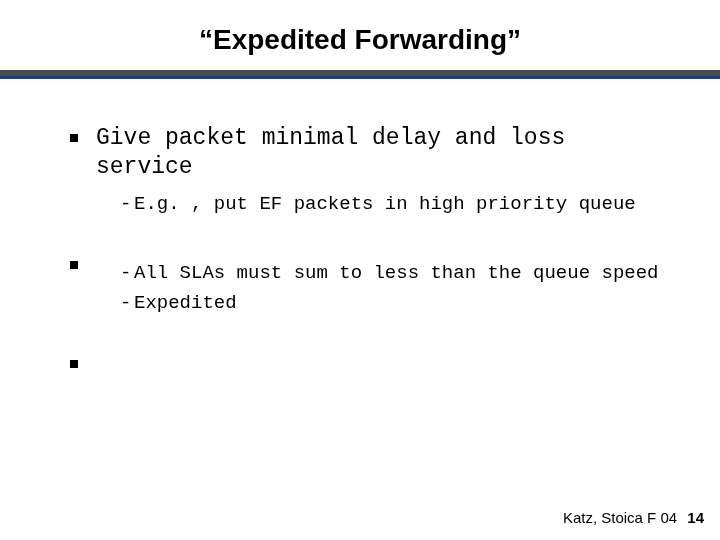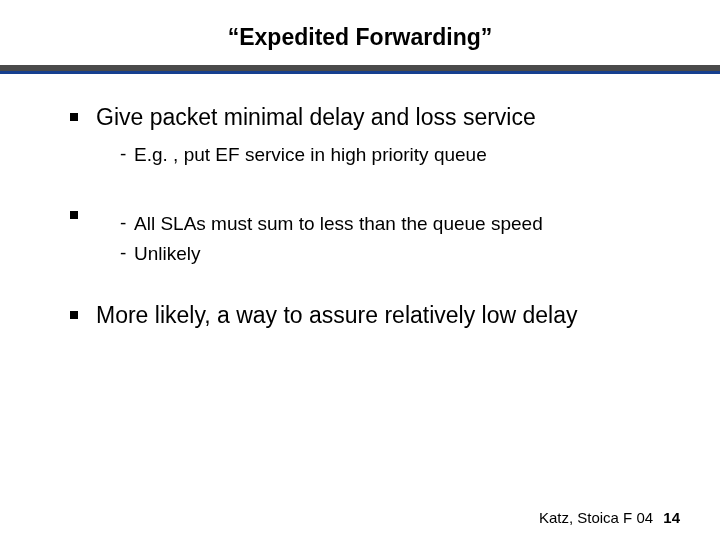--- a/index.html
+++ b/index.html
@@ -1,32 +1,32 @@
 <!DOCTYPE html>
 <html><head>
 <meta charset="utf-8">
 <style>
   * { margin: 0; padding: 0; box-sizing: border-box; }
   html, body { width: 720px; height: 540px; background: #fff; font-family: Arial, Helvetica, sans-serif; color: #000; }
   .slide { position: relative; width: 720px; height: 540px; }
-  .title { font-size: 23px; font-weight: bold; text-align: center; padding-top: 24px; }
+  .title { font-size: 28px; font-weight: bold; text-align: center; padding-top: 24px; }
   .rule { margin-top: 14px; height: 10px; width: 100%; }
   .rule .bar-dark { height: 6px; background: #4a4a4a; }
   .rule .bar-blue { height: 3px; background: #163f8f; }
-  .content { padding: 28px 50px 0 70px; }
+  .content { padding: 44px 50px 0 70px; font-family: Liberation Mono, monospace; }
   .l1 { list-style: none; }
   .l1 > li { display: flex; align-items: flex-start; margin-bottom: 30px; }
   .l1 > li:last-child { margin-bottom: 0; }
   .sq { width: 8px; height: 8px; background: #000; margin-top: 10px; margin-right: 18px; flex: 0 0 auto; }
   .l1-text { font-size: 23px; line-height: 1.25; }
   .l2 { list-style: none; margin-top: 10px; }
   .l2 > li { display: flex; align-items: flex-start; margin-bottom: 4px; padding-left: 24px; }
   .dash { width: 14px; flex: 0 0 auto; font-size: 19px; line-height: 1.3; }
   .l2-text { font-size: 19px; line-height: 1.35; }
-  .footer { position: absolute; bottom: 14px; right: 40px; font-size: 15px; }
+  .footer { position: absolute; bottom: 14px; right: 16px; font-size: 15px; }
   .pagenum { font-weight: bold; margin-left: 6px; }
 </style>
 </head>
 <body>
 
 <div class="slide">
 
   <div class="title">“Expedited Forwarding”</div>
 
   <div class="rule">
@@ -37,47 +37,44 @@
   <div class="content">
     <ul class="l1">
 
       <li>
         <span class="sq"></span>
         <div>
           <div class="l1-text">Give packet minimal delay and loss service</div>
           <ul class="l2">
             <li>
               <span class="dash">-</span>
-              <span class="l2-text">E.g. , put EF service in high priority queue</span>
+              <span class="l2-text">E.g. , put EF packets in high priority queue</span>
             </li>
           </ul>
         </div>
       </li>
 
       <li>
         <span class="sq"></span>
         <div>
           <ul class="l2">
             <li>
               <span class="dash">-</span>
               <span class="l2-text">All SLAs must sum to less than the queue speed</span>
             </li>
             <li>
               <span class="dash">-</span>
-              <span class="l2-text">Unlikely</span>
+              <span class="l2-text">Expedited</span>
             </li>
           </ul>
         </div>
       </li>
 
       <li>
         <span class="sq"></span>
-        <div>
-          <div class="l1-text">More likely, a way to assure relatively low delay</div>
-        </div>
       </li>
 
     </ul>
   </div>
 
   <div class="footer">
     <span>Katz, Stoica F 04</span>
     <span class="pagenum">14</span>
   </div>
 

